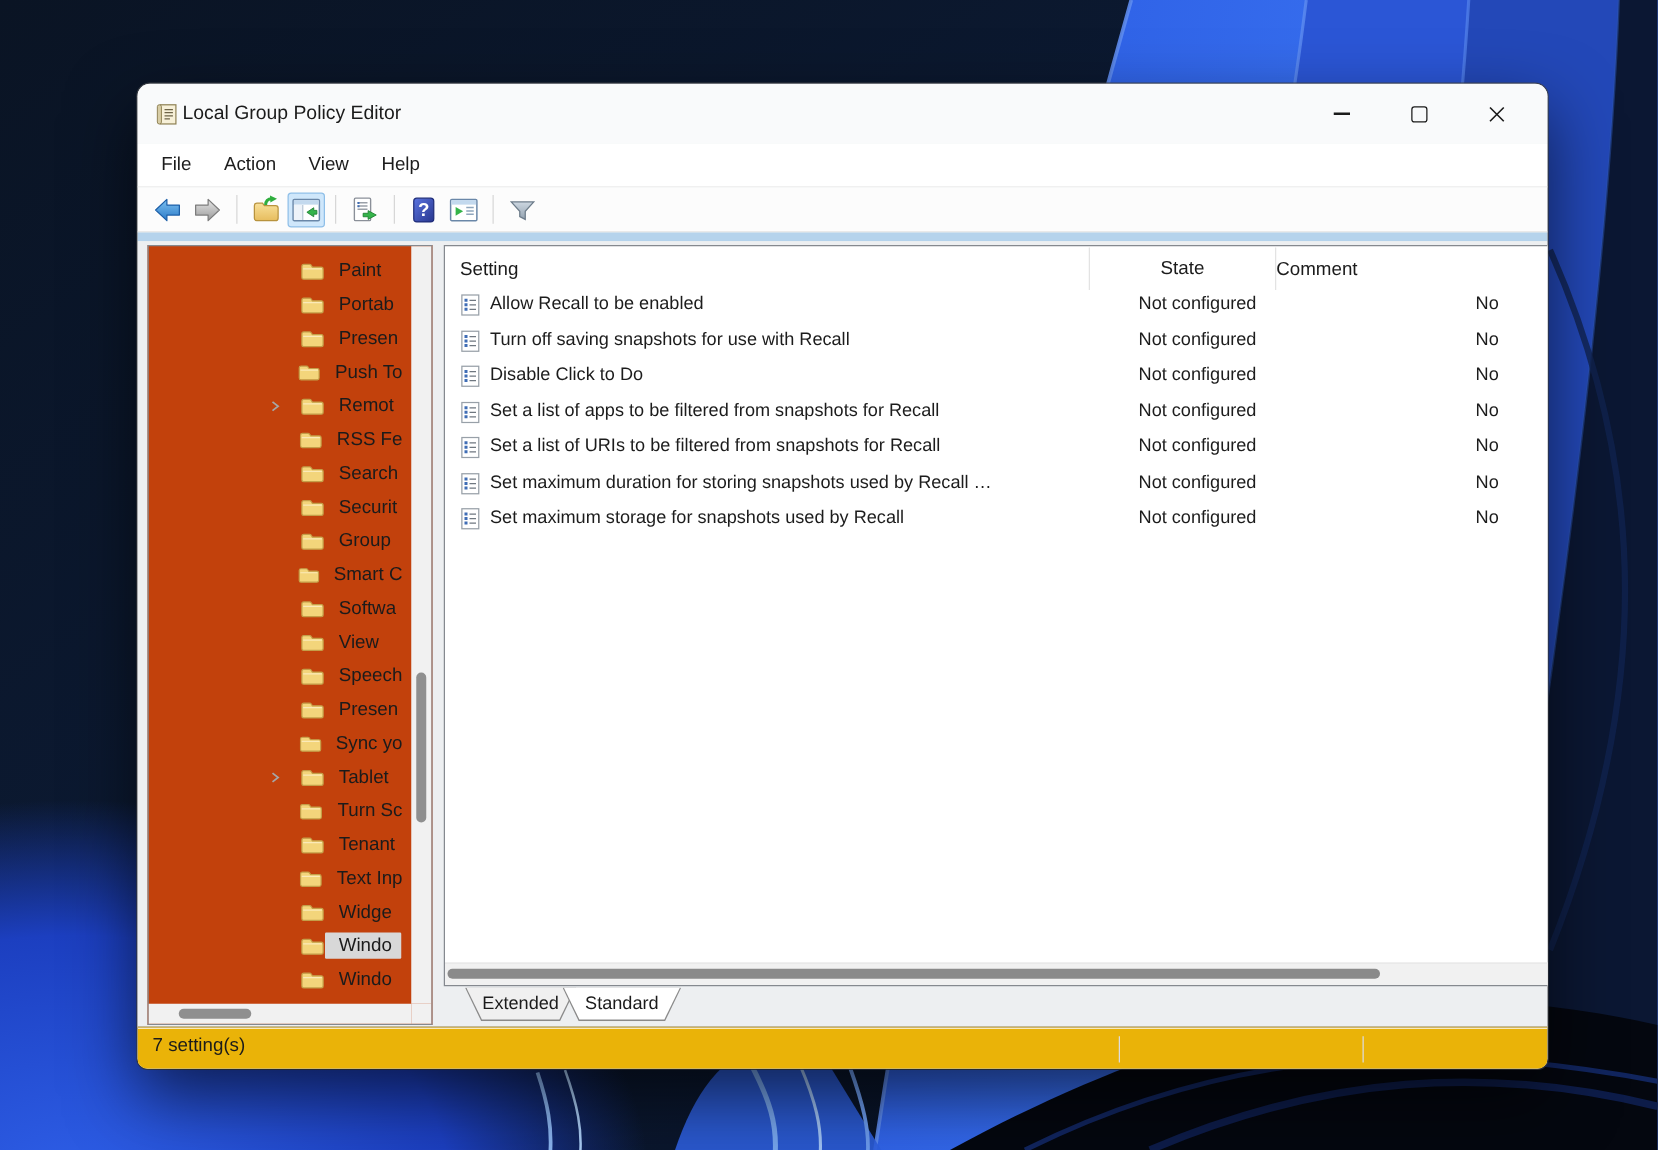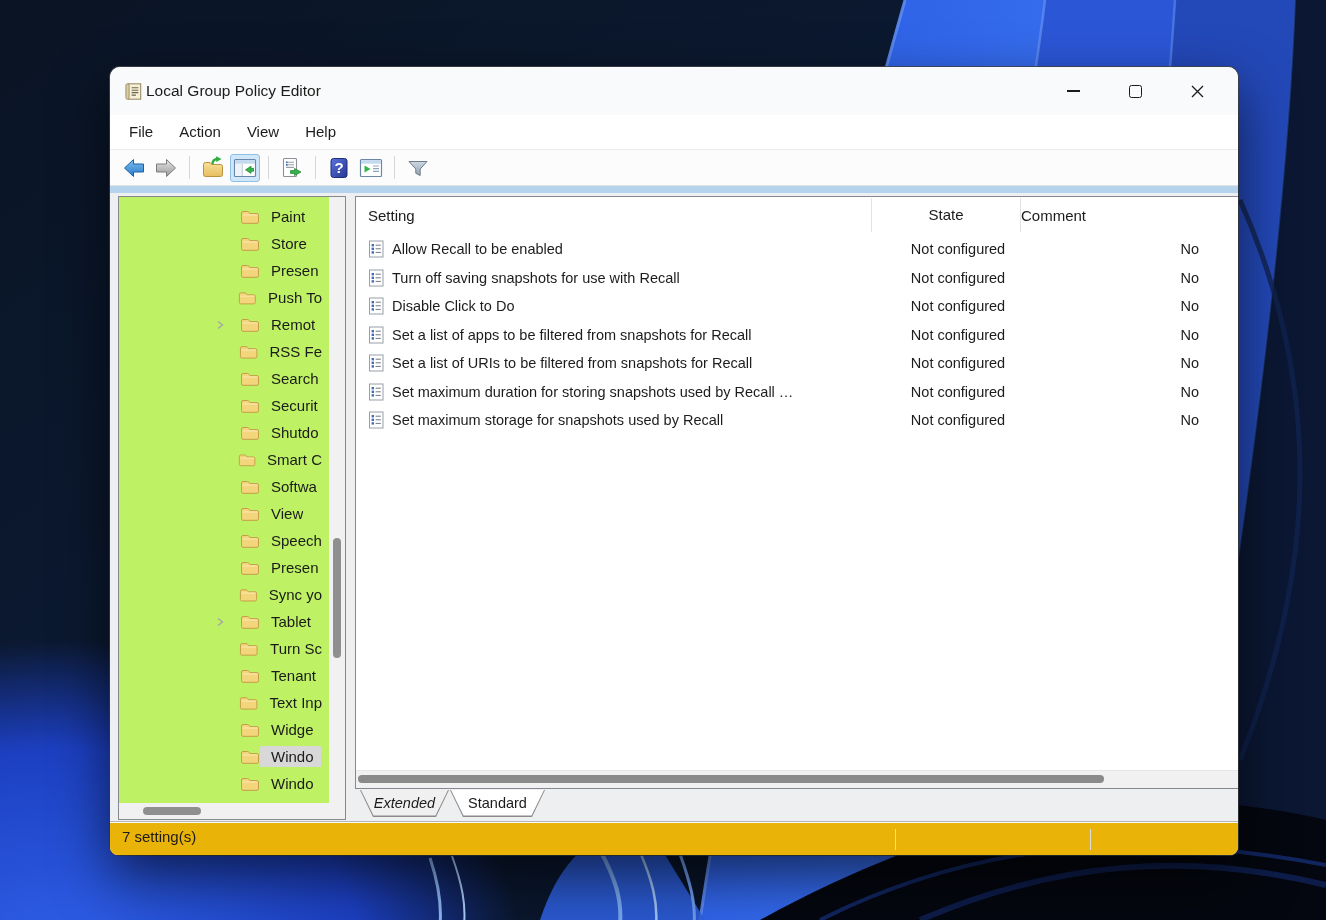--- a/index.html
+++ b/index.html
@@ -29,55 +29,55 @@
   .toolbar{position:absolute;left:0;top:83px;width:100%;height:36px;background:#fcfcfc;border-bottom:1px solid #e2e2e2;display:flex;align-items:center;padding-left:8px;box-sizing:border-box;}
   .tbtn{width:30px;height:28px;border:1px solid transparent;border-radius:3px;background:transparent;display:flex;align-items:center;justify-content:center;padding:0;margin:0 1px;}
   .tbtn.active{background:#cfe7fb;border-color:#8fbfe8;}
   .tsep{width:1px;height:23px;background:#d7d7d7;margin:0 7px;}
 
   .bluestrip{position:absolute;left:0;top:119px;width:100%;height:7px;background:#b5d3ec;}
 
   
   .client{position:absolute;left:0;top:126px;width:100%;height:629px;background:#edeff1;}
 
-  .tree-panel{position:absolute;left:8px;top:3px;width:228px;height:624px;background:#bef264;border:1px solid #85898f;box-sizing:border-box;}
+  .tree-panel{position:absolute;left:8px;top:3px;width:228px;height:624px;background:#c2410c;border:1px solid #85898f;box-sizing:border-box;}
   .tree-rows{position:absolute;left:0;top:0;right:16px;bottom:16px;overflow:hidden;padding-top:6px;}
   .tree-item{height:27px;display:flex;align-items:center;padding-left:96px;white-space:nowrap;}
   .chev-slot{width:25px;display:flex;align-items:center;}
   .node{display:flex;align-items:center;padding:2px 7px 2px 3px;border-radius:1px;}
   .node.selected{background:#d8d8d8;}
   .tlabel{font-size:15px;color:#1b1b1b;margin-left:8px;overflow:hidden;}
 
   .vscroll{position:absolute;top:0;right:0;width:16px;bottom:16px;background:#f1f1f1;}
   .vthumb{position:absolute;left:4px;width:8px;top:341px;height:120px;background:#8f8f8f;border-radius:4px;}
   .hscroll{position:absolute;left:0;bottom:0;right:16px;height:16px;background:#f1f1f1;}
   .hthumb{position:absolute;top:4px;height:8px;left:24px;width:58px;background:#8f8f8f;border-radius:4px;}
   .scorner{position:absolute;right:0;bottom:0;width:16px;height:16px;background:#f1f1f1;}
 
   .list-panel{position:absolute;left:245px;top:3px;width:948px;height:593px;background:#ffffff;border:1px solid #85898f;box-sizing:border-box;}
   .list-header{display:flex;height:36px;align-items:center;font-size:15px;color:#1b1b1b;}
   .col-setting{width:515px;padding-left:12px;box-sizing:border-box;}
   .col-state{width:150px;text-align:center;border-left:1px solid #e3e3e3;border-right:1px solid #e3e3e3;line-height:34px;height:34px;box-sizing:border-box;}
   .col-comment{width:196px;padding-right:8px;box-sizing:border-box;}
   .list-rows{margin-top:2px;}
-  .list-row{display:flex;align-items:center;height:28.5px;font-size:14.5px;color:#1c1c1c;}
+  .list-row{display:flex;height:28.5px;font-size:14.5px;color:#1c1c1c;}
   .row-icon{margin-left:12px;display:flex;flex:0 0 auto;}
   .cell{white-space:nowrap;overflow:hidden;}
   .cell.setting{width:491px;margin-left:7px;}
   .cell.state{width:150px;text-align:center;}
   .cell.comment{width:196px;text-align:right;padding-right:30px;box-sizing:border-box;}
   .list-hscroll{position:absolute;left:0;bottom:0;width:100%;height:17px;background:#f1f1f1;border-top:1px solid #e6e6e6;}
   .list-hthumb{position:absolute;top:4px;height:8px;left:2px;width:746px;background:#8a8a8a;border-radius:4px;}
 
   
   .tab{position:absolute;top:597px;height:27px;}
   .tab-outer{position:absolute;inset:0;background:#8a8a8a;clip-path:polygon(0 0,100% 0,calc(100% - 13px) 100%,13px 100%);}
   .tab-inner{position:absolute;top:0;left:1px;right:1px;bottom:1.5px;clip-path:polygon(0 0,100% 0,calc(100% - 12.5px) 100%,12.5px 100%);
     display:flex;align-items:center;justify-content:center;font-size:14.5px;color:#1b1b1b;}
-  .tab.extended{left:250px;width:89px;font-style:italic;}
+  .tab.extended{left:262px;width:89px;}
   .tab.extended .tab-inner{background:#f0f0f0;}
   .tab.standard{left:340px;width:95px;}
   .tab.standard .tab-inner{background:#ffffff;}
 
   
   .statusbar{position:absolute;left:0;bottom:0;width:100%;height:33px;background:#eab308;border-top:1px solid #b5b5b5;box-shadow:inset 0 1px 0 #fbfbfb;}
   .status-text{position:absolute;left:12px;top:6px;font-size:15px;color:#1b1b1b;}
   .sdiv{position:absolute;top:7px;width:1px;height:21px;background:#dcdcdc;}
   .sdiv.d1{left:785px;} .sdiv.d2{left:980px;}
 </style>
@@ -267,21 +267,21 @@
               </span>
             </div>
 
           <div class="tree-item">
               <span class="chev-slot"></span>
               <svg class="folder" width="20" height="16" viewBox="0 0 20 16">
                 <path d="M1.5 4 Q1.5 2.5 3 2.5 L7.6 2.5 Q8.6 2.5 9.1 3.4 L9.9 4.6 L17 4.6 Q18.5 4.6 18.5 6.1 L18.5 12.8 Q18.5 14.3 17 14.3 L3 14.3 Q1.5 14.3 1.5 12.8 Z" fill="#f3d57b" stroke="#c49e48" stroke-width="1"></path>
                 <path d="M2.5 6 L17.5 6" stroke="#fbeab8" stroke-width="1"></path>
               </svg>
               <span class="node">
-                <span class="tlabel">Store</span>
+                <span class="tlabel">Portab</span>
               </span>
             </div>
 
           <div class="tree-item">
               <span class="chev-slot"></span>
               <svg class="folder" width="20" height="16" viewBox="0 0 20 16">
                 <path d="M1.5 4 Q1.5 2.5 3 2.5 L7.6 2.5 Q8.6 2.5 9.1 3.4 L9.9 4.6 L17 4.6 Q18.5 4.6 18.5 6.1 L18.5 12.8 Q18.5 14.3 17 14.3 L3 14.3 Q1.5 14.3 1.5 12.8 Z" fill="#f3d57b" stroke="#c49e48" stroke-width="1"></path>
                 <path d="M2.5 6 L17.5 6" stroke="#fbeab8" stroke-width="1"></path>
               </svg>
               <span class="node">
@@ -348,21 +348,21 @@
               </span>
             </div>
 
           <div class="tree-item">
               <span class="chev-slot"></span>
               <svg class="folder" width="20" height="16" viewBox="0 0 20 16">
                 <path d="M1.5 4 Q1.5 2.5 3 2.5 L7.6 2.5 Q8.6 2.5 9.1 3.4 L9.9 4.6 L17 4.6 Q18.5 4.6 18.5 6.1 L18.5 12.8 Q18.5 14.3 17 14.3 L3 14.3 Q1.5 14.3 1.5 12.8 Z" fill="#f3d57b" stroke="#c49e48" stroke-width="1"></path>
                 <path d="M2.5 6 L17.5 6" stroke="#fbeab8" stroke-width="1"></path>
               </svg>
               <span class="node">
-                <span class="tlabel">Shutdo</span>
+                <span class="tlabel">Group</span>
               </span>
             </div>
 
           <div class="tree-item">
               <span class="chev-slot"></span>
               <svg class="folder" width="20" height="16" viewBox="0 0 20 16">
                 <path d="M1.5 4 Q1.5 2.5 3 2.5 L7.6 2.5 Q8.6 2.5 9.1 3.4 L9.9 4.6 L17 4.6 Q18.5 4.6 18.5 6.1 L18.5 12.8 Q18.5 14.3 17 14.3 L3 14.3 Q1.5 14.3 1.5 12.8 Z" fill="#f3d57b" stroke="#c49e48" stroke-width="1"></path>
                 <path d="M2.5 6 L17.5 6" stroke="#fbeab8" stroke-width="1"></path>
               </svg>
               <span class="node">

